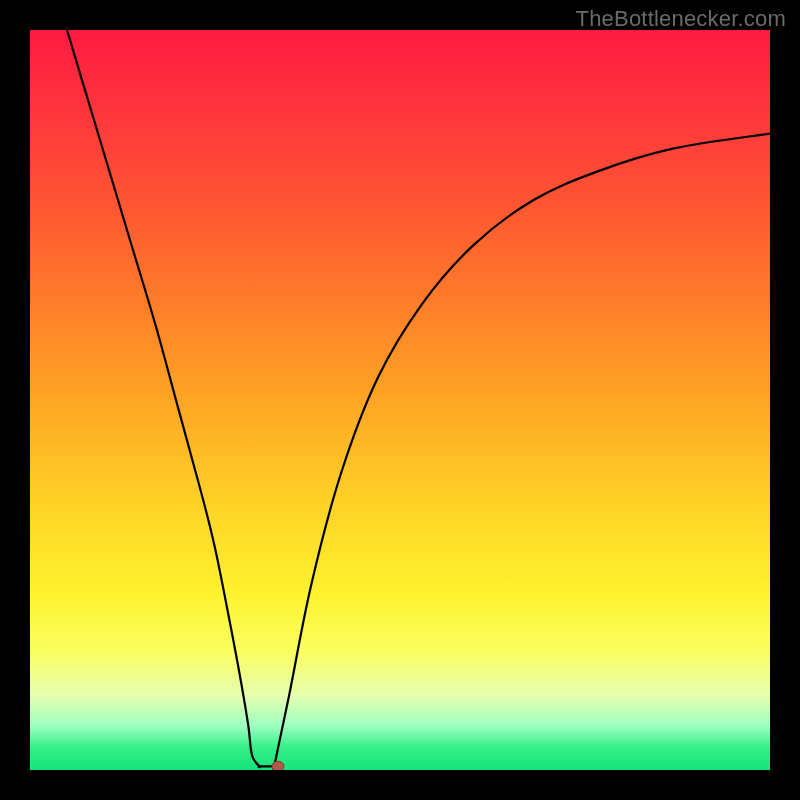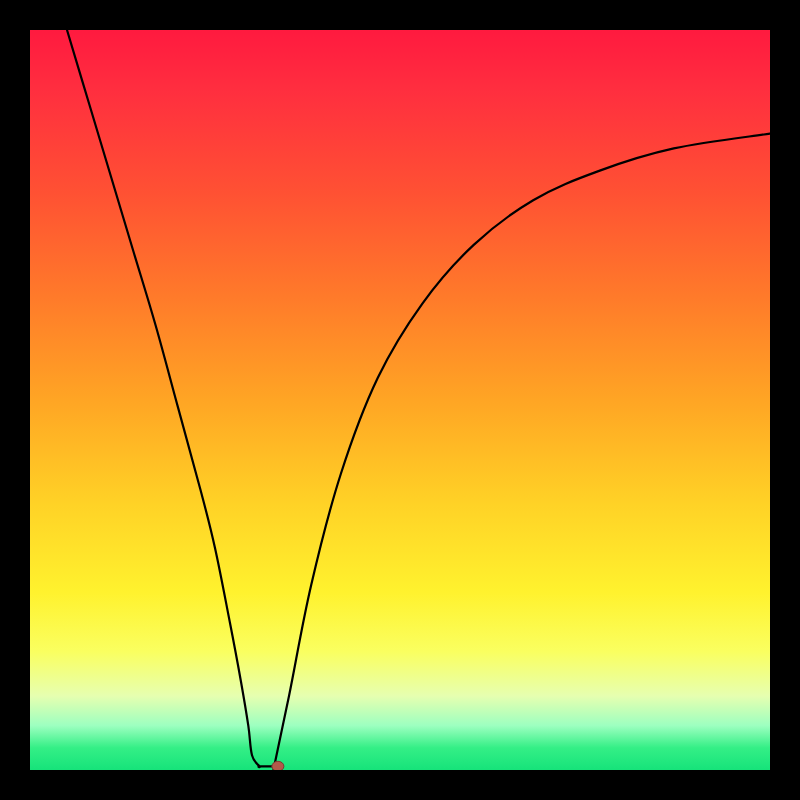--- a/index.html
+++ b/index.html
@@ -70,20 +70,21 @@
     fill: #b25a4a;
     stroke: #7a3b30;
     stroke-width: 1;
   }
 </style>
 </head>
 <body>
 
 <div class="frame">
 
+  <div class="watermark">TheBottlenecker.com</div>
 
   <div class="plot-area">
     <div class="gradient"></div>
 
     <svg class="curve-svg" viewBox="0 0 740 740" preserveAspectRatio="none">
       <path id="curve-path" class="curve-path" d="M 37.0 0.0 C 41.0 13.3, 51.2 47.4, 59.2 74.0 C 67.2 100.6, 73.4 121.4, 81.4 148.0 C 89.4 174.6, 95.6 195.4, 103.6 222.0 C 111.6 248.6, 117.8 268.0, 125.8 296.0 C 133.8 324.0, 140.0 348.1, 148.0 377.4 C 156.0 406.7, 163.5 433.5, 170.2 458.8 C 176.9 484.1, 179.7 494.0, 185.0 518.0 C 190.3 542.0, 195.1 568.0, 199.8 592.0 C 204.5 616.0, 207.6 632.6, 210.9 651.2 C 214.2 669.8, 216.3 682.3, 218.3 695.6 C 220.3 708.9, 220.0 717.9, 222.0 725.2 C 224.0 732.5, 228.1 734.3, 229.4 736.3 C 230.7 738.3, 226.7 736.3, 229.4 736.3 C 232.1 736.3, 241.5 736.3, 244.2 736.3 C 246.9 736.3, 241.5 749.0, 244.2 736.3 C 246.9 723.6, 252.3 698.6, 259.0 666.0 C 265.7 633.4, 271.9 595.0, 281.2 555.0 C 290.5 515.0, 298.8 481.3, 310.8 444.0 C 322.8 406.7, 333.1 378.4, 347.8 347.8 C 362.5 317.2, 374.9 297.8, 392.2 273.8 C 409.5 249.8, 424.0 233.2, 444.0 214.6 C 464.0 196.0, 480.6 183.5, 503.2 170.2 C 525.8 156.9, 544.5 149.9, 569.8 140.6 C 595.1 131.3, 613.2 125.1, 643.8 118.4 C 674.4 111.7, 722.7 106.3, 740.0 103.6"></path>
       <ellipse id="marker-dot" class="dot" rx="6" ry="5" cx="247.9" cy="736.3"></ellipse>
     </svg>
   </div>
 

